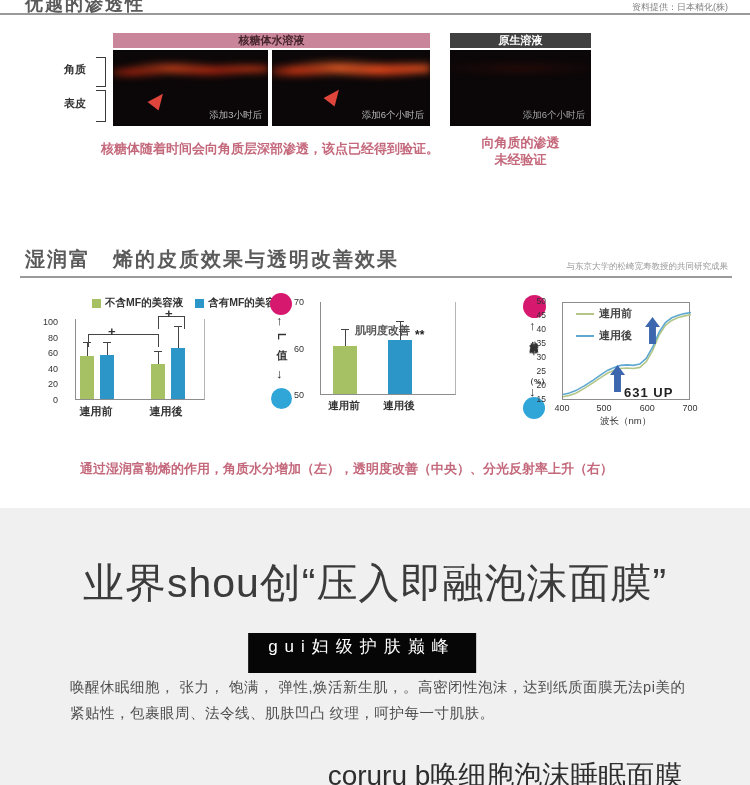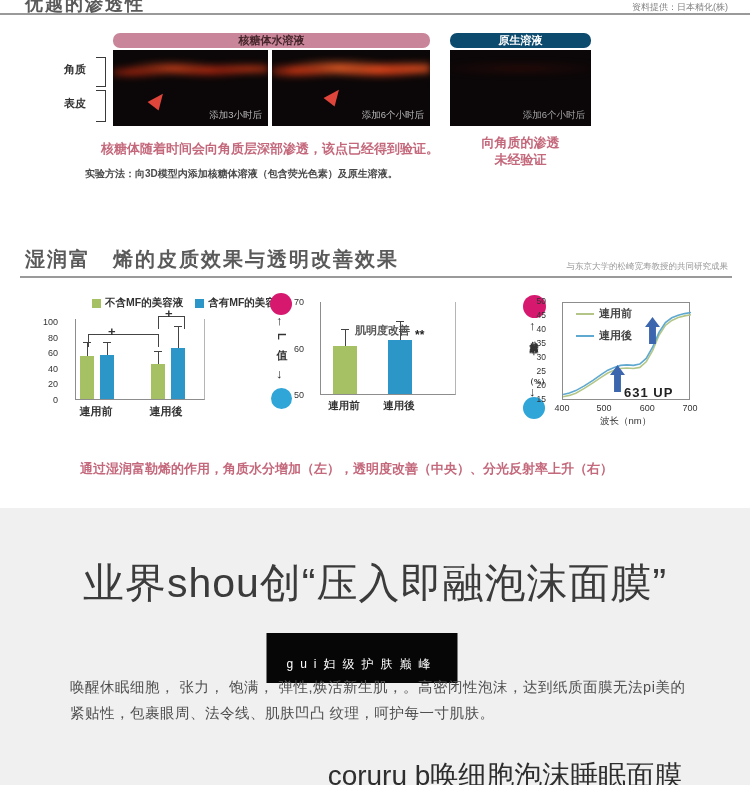--- a/index.html
+++ b/index.html
@@ -4,21 +4,21 @@
 <style>
   html,body{margin:0;padding:0;background:#fff;}
   .page{position:relative;width:750px;height:785px;overflow:hidden;background:#fff;
         font-family:"Liberation Sans","DejaVu Sans",sans-serif;color:#333;}
   .abs{position:absolute;}
 
   
   .sec-title{position:absolute;font-weight:bold;color:#5a5a5a;margin:0;letter-spacing:2px;}
   .rule{position:absolute;background:#9a9a9a;height:2px;}
   .src-note{position:absolute;font-size:9px;color:#808080;}
-  .hdr-bar{position:absolute;height:15px;line-height:15px;text-align:center;font-size:11px;font-weight:bold;border-radius:7px;}
+  .hdr-bar{position:absolute;height:15px;line-height:15px;text-align:center;font-size:11px;font-weight:bold;}
   .micro{position:absolute;background:#0b0708;overflow:hidden;}
   .band{position:absolute;left:0;right:0;top:8px;height:26px;filter:blur(3px);}
   .band-a{background:
     radial-gradient(55px 9px at 12% 55%, rgba(215,45,15,.75), transparent 70%),
     radial-gradient(70px 11px at 38% 40%, rgba(255,80,30,.8), transparent 70%),
     radial-gradient(60px 10px at 62% 50%, rgba(220,40,15,.7), transparent 70%),
     radial-gradient(80px 9px at 88% 42%, rgba(255,70,25,.75), transparent 70%);}
   .band-b{background:
     radial-gradient(60px 11px at 15% 50%, rgba(240,60,20,.85), transparent 70%),
     radial-gradient(80px 13px at 42% 38%, rgba(255,100,40,.95), transparent 70%),
@@ -58,36 +58,36 @@
   .lg3line{width:18px;height:2px;}
   .blockarrow{position:absolute;width:15px;height:27px;background:#3c66ae;
     clip-path:polygon(50% 0,100% 37%,73% 37%,73% 100%,27% 100%,27% 37%,0 37%);}
   .upnote{position:absolute;font-size:13px;font-weight:bold;color:#222;letter-spacing:1px;}
   .xunit{position:absolute;font-size:9.5px;color:#333;}
   .xtick3{position:absolute;font-size:9px;color:#333;width:22px;text-align:center;}
 
   
   .gray{position:absolute;left:0;top:508px;width:750px;height:277px;background:#f0f0f0;}
   .headline{position:absolute;left:0;top:556px;width:750px;text-align:center;font-size:41px;color:#3b3b3b;font-weight:500;letter-spacing:1px;}
-  .banner{position:absolute;left:362px;transform:translateX(-50%);top:633px;height:16px;line-height:28px;
-          background:#060606;color:#fff;font-size:12px;letter-spacing:7px;padding:17px 20px;white-space:nowrap;}
+  .banner{position:absolute;left:362px;transform:translateX(-50%);top:633px;height:40px;line-height:28px;
+          background:#060606;color:#fff;font-size:17px;letter-spacing:7px;padding:0 20px;white-space:nowrap;}
   .bodytext{position:absolute;left:70px;top:674px;width:625px;font-size:14.5px;line-height:1.8;color:#4f4f4f;letter-spacing:0.5px;}
   .footerbig{position:absolute;left:505px;transform:translateX(-50%);top:757px;font-size:28px;color:#2e2e2e;font-weight:500;white-space:nowrap;}
 </style>
 </head>
 <body>
 
 <div class="page">
 
   <h1 class="sec-title" style="left:25px;top:-8px;font-size:18px;">优越的渗透性</h1>
   <div class="src-note" style="right:22px;top:1px;">资料提供：日本精化(株)</div>
   <div class="rule" style="left:0;top:13px;width:750px;"></div>
 
   <div class="hdr-bar" style="left:113px;top:33px;width:317px;background:#c9859a;color:#45262c;">核糖体水溶液</div>
-  <div class="hdr-bar" style="left:450px;top:33px;width:141px;background:#0c4a6e;color:#fff;">原生溶液</div>
+  <div class="hdr-bar" style="left:450px;top:33px;width:141px;background:#404040;color:#fff;">原生溶液</div>
 
   <span class="skin-lab" style="top:62px;">角质</span>
   <span class="skin-lab" style="top:96px;">表皮</span>
   <div class="skb" style="top:57px;height:28px;"></div>
   <div class="skb" style="top:90px;height:30px;"></div>
 
   <div class="micro" style="left:113px;top:50px;width:155px;height:76px;">
     <div class="band band-a"></div>
     <div class="red-tri" style="left:38px;top:42px;"></div>
     <div class="cap">添加3小时后</div>
@@ -98,21 +98,20 @@
     <div class="cap">添加6个小时后</div>
   </div>
   <div class="micro" style="left:450px;top:50px;width:141px;height:76px;">
     <div class="band band-c"></div>
     <div class="cap" style="color:#a5a5a5;">添加6个小时后</div>
   </div>
 
   <div class="pink-note" style="left:90px;top:140px;width:360px;">核糖体随着时间会向角质层深部渗透，该点已经得到验证。</div>
   <div class="pink-note" style="left:450px;top:134px;width:141px;">向角质的渗透</div>
   <div class="pink-note" style="left:450px;top:151px;width:141px;">未经验证</div>
-  <div class="method" style="left:85px;top:167px;">实验方法：向3D模型内添加核糖体溶液（包含荧光色素）及原生溶液。</div>
 
   <h2 class="sec-title" style="left:25px;top:246px;font-size:20px;font-weight:600;">湿润富　烯的皮质效果与透明改善效果</h2>
   <div class="src-note" style="right:22px;top:261px;font-size:8.5px;color:#999;">与东京大学的松崎宽寿教授的共同研究成果</div>
   <div class="rule" style="left:20px;top:276px;width:712px;"></div>
 
   <div class="legend1">
     <span class="lgitem">
       <span class="sq" style="background:#a6c163;"></span>
       <span>不含MF的美容液</span>
     </span>

